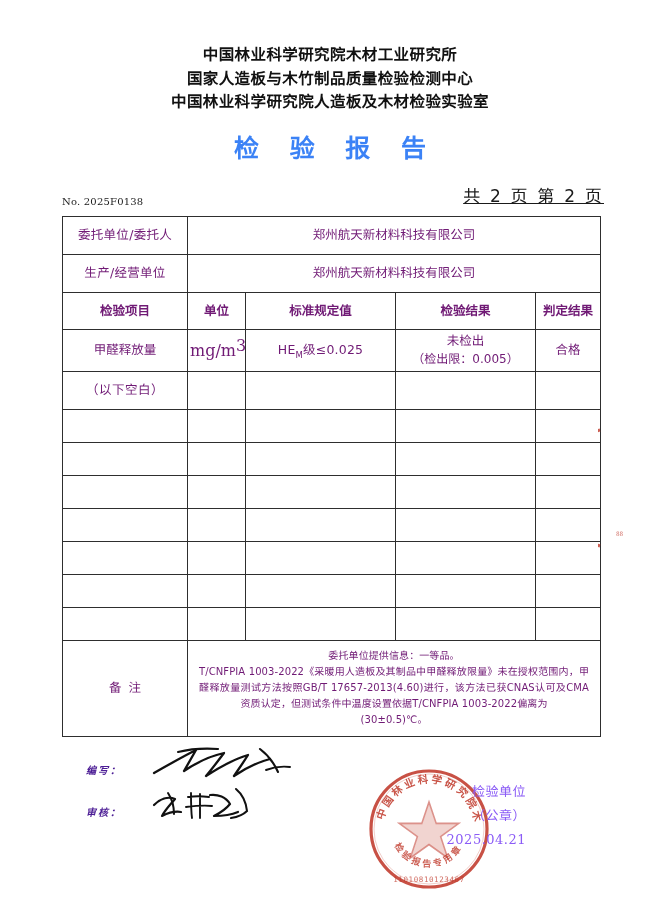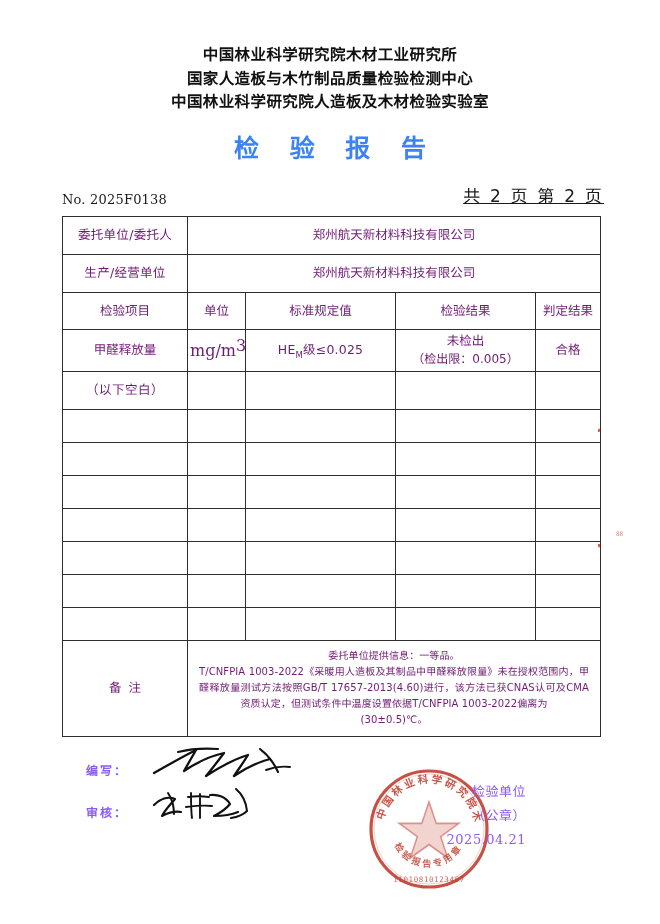--- a/index.html
+++ b/index.html
@@ -48,21 +48,21 @@
 
   
   .meta-row {
     margin: 18px 56px 0 62px;
     display: flex;
     justify-content: space-between;
     align-items: flex-end;
     font-size: 13px;
     letter-spacing: 0.2px;
   }
-  .meta-no { font-family: "DejaVu Serif", "Liberation Serif", serif; font-size: 13px; }
+  .meta-no { font-family: "DejaVu Serif", "Liberation Serif", serif; font-size: 10px; }
   .meta-pages { letter-spacing: 2.2px; font-size: 17px; text-decoration: underline; }
 
   
   .tbl-wrap {
     margin: 9px 60px 0 62px;
   }
   table.report {
     width: 538px;
     border-collapse: collapse;
     table-layout: fixed;
@@ -70,21 +70,21 @@
   table.report td {
     border: 1px solid #2e2e2e;
     text-align: center;
     vertical-align: middle;
     font-size: 12.5px;
     color: #701a75;
     padding: 0 2px;
     line-height: 1.45;
   }
   .r-info td { height: 38px; font-size: 12.8px; }
-  .r-head td { height: 37px; font-weight: 400; font-size: 13px; }
+  .r-head td { height: 37px; font-weight: 700; font-size: 13px; }
   .r-data td { height: 42px; }
   .r-blank td { height: 38px; }
   .r-empty td { height: 33px; }
   .r-remark td { height: 96px; }
 
   .cell-label { letter-spacing: 0.3px; }
   .cell-blank-note { letter-spacing: 0.5px; }
 
   .unit-sup { font-size: 9.5px; vertical-align: super; line-height: 0; }
   .unit-txt { font-family: "DejaVu Serif","Liberation Serif",serif; font-size: 16px; }
@@ -111,26 +111,27 @@
     top: 748px;
     width: 300px;
   }
   .sig-row {
     height: 42px;
     display: flex;
     align-items: center;
     position: relative;
   }
   .sig-label {
-    font-size: 12px;
+    font-size: 10px;
     letter-spacing: 2px;
     font-weight: 600;
-    color: #8b5cf6;
+    color: #4c1d95;
     width: 62px;
     flex: none;
+    font-style: italic;
   }
   .sig-ink {
     position: relative;
     width: 170px;
     height: 40px;
   }
   .sig-ink svg { position: absolute; left: 0; top: -6px; }
 
   
   .seal {

